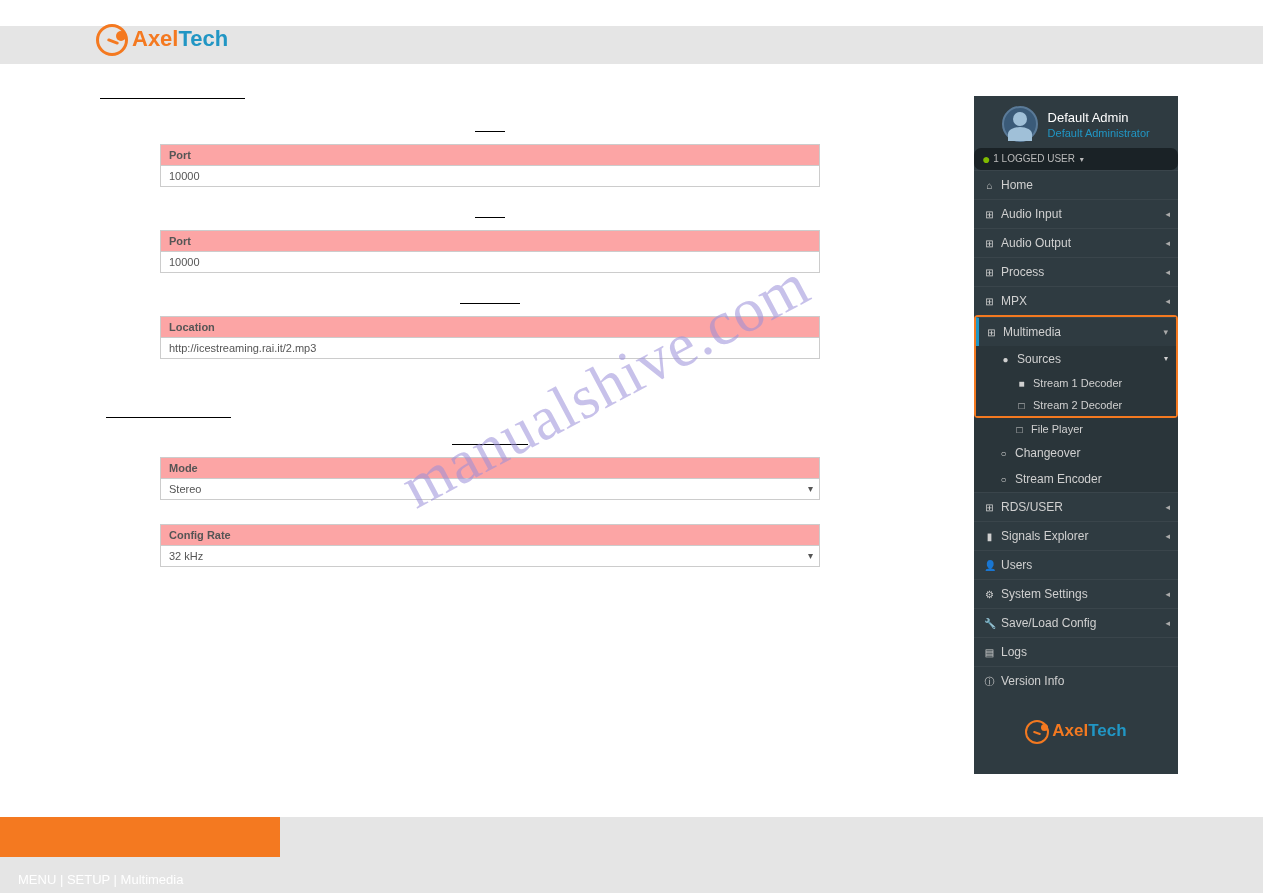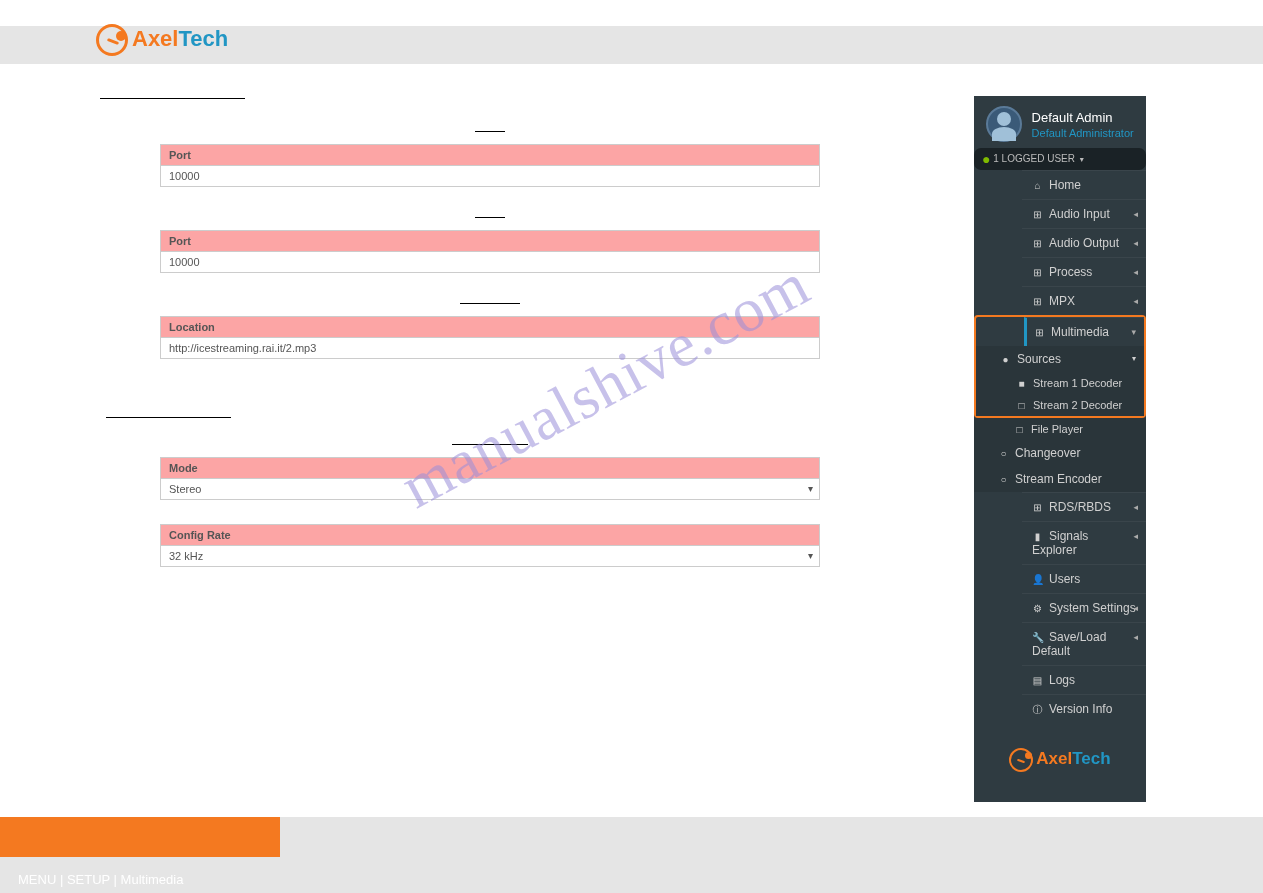--- a/index.html
+++ b/index.html
@@ -23,31 +23,31 @@
   .under2 { width:125px; margin-top:58px; margin-bottom:26px; margin-left:6px;}
   .under-wide { width:76px; margin:0 auto 12px auto; }
   
   .field-group { margin: 0 60px 30px 60px; }
   .field-label { background:#fca5a5; border:1px solid #ccc; border-bottom:none; padding:4px 8px; font-size:11px; color:#555; font-weight:bold; }
   .field-value { border:1px solid #ccc; padding:4px 8px; font-size:11px; color:#555; }
   .select-value { border:1px solid #ccc; padding:4px 8px; font-size:11px; color:#555; position:relative; }
   .select-value::after { content:'▾'; position:absolute; right:6px; top:4px; color:#555; font-size:10px;}
   
   
-  .sidebar { position: absolute; top: 96px; left: 974px; width: 172px; background:#2f3b41; color:#d0d0d0; font-size:12px; padding-bottom:20px; }
+  .sidebar { position: absolute; top: 96px; left: 974px; width: 204px; background:#2f3b41; color:#d0d0d0; font-size:12px; padding-bottom:20px; }
   .sb-head { text-align:center; padding:10px 0 6px 0; position:relative; }
   .avatar { width:36px; height:36px; border-radius:50%; background:#3a5a78; display:inline-block; border:2px solid #5a7a98; position:relative; vertical-align:middle; margin-right:6px;}
   .avatar::before { content:''; position:absolute; width:14px; height:14px; background:#a0c0d8; border-radius:50%; top:4px; left:9px;}
   .avatar::after { content:''; position:absolute; width:24px; height:14px; background:#a0c0d8; border-radius:50% 50% 0 0; bottom:-1px; left:4px;}
   .sb-name { color:#fff; font-size:13px; }
   .sb-role { color:#2196c4; font-size:11px; display:block; margin-top:2px;}
   .sb-status { background:#1a2226; padding:3px 8px; font-size:10px; color:#bbb;border-radius:7px; }
   .sb-status .dot { color:#7fba00; font-size:14px; vertical-align:middle;}
   .sb-status .tri { font-size:8px; margin-left:2px;}
-  .sb-item { padding:7px 10px; border-top:1px solid #3a454b; position:relative; cursor:pointer;margin-left:48px;}
+  .sb-item { padding:7px 10px; border-top:1px solid #3a454b; position:relative; cursor:pointer;}
   .sb-item .arr { position:absolute; right:8px; top:9px; font-size:9px; color:#aaa;}
   .sb-item.active { border-left:3px solid #2196c4; padding-left:7px;}
   .sb-sub { padding:6px 10px 6px 24px; background:#2a353a; cursor:pointer; position:relative;}
   .sb-sub2 { padding:5px 10px 5px 40px; background:#2a353a; cursor:pointer; font-size:11px;}
   .sb-sub .arr { position:absolute; right:8px; top:8px; font-size:8px;}
   .highlight-box { border:2px solid #f47920; border-radius:4px; }
   .sb-ico { display:inline-block; width:11px; margin-right:6px; text-align:center; font-size:10px;}
   .sb-logo { text-align:center; padding:24px 0 10px 0; font-size:17px; font-weight:bold;}
   .sb-logo .swirl2 { display:inline-block; width:24px; height:24px; border:2px solid #f47920; border-radius:50%; vertical-align:middle; margin-right:3px; position:relative;}
   .sb-logo .swirl2::after { content:''; position:absolute; width:7px; height:7px; background:#f47920; border-radius:50%; top:2px; right:-1px;}
@@ -128,25 +128,25 @@
   <div class="highlight-box">
     <div class="sb-item active"><span class="sb-ico">⊞</span><span>Multimedia</span><span class="arr">▾</span></div>
     <div class="sb-sub"><span class="sb-ico">●</span><span>Sources</span><span class="arr">▾</span></div>
     <div class="sb-sub2"><span class="sb-ico">■</span><span>Stream 1 Decoder</span></div>
     <div class="sb-sub2"><span class="sb-ico">□</span><span>Stream 2 Decoder</span></div>
   </div>
   <div class="sb-sub2"><span class="sb-ico">□</span><span>File Player</span></div>
   <div class="sb-sub"><span class="sb-ico">○</span><span>Changeover</span></div>
   <div class="sb-sub"><span class="sb-ico">○</span><span>Stream Encoder</span></div>
 
-  <div class="sb-item"><span class="sb-ico">⊞</span><span>RDS/RBDS</span><span class="arr">◂</span></div>
+  <div class="sb-item"><span class="sb-ico">⊞</span><span>RDS/USER</span><span class="arr">◂</span></div>
   <div class="sb-item"><span class="sb-ico">▮</span><span>Signals Explorer</span><span class="arr">◂</span></div>
   <div class="sb-item"><span class="sb-ico">👤</span><span>Users</span></div>
   <div class="sb-item"><span class="sb-ico">⚙</span><span>System Settings</span><span class="arr">◂</span></div>
-  <div class="sb-item"><span class="sb-ico">🔧</span><span>Save/Load Default</span><span class="arr">◂</span></div>
+  <div class="sb-item"><span class="sb-ico">🔧</span><span>Save/Load Config</span><span class="arr">◂</span></div>
   <div class="sb-item"><span class="sb-ico">▤</span><span>Logs</span></div>
   <div class="sb-item"><span class="sb-ico">ⓘ</span><span>Version Info</span></div>
 
   <div class="sb-logo">
     <span class="swirl2"></span><span class="axel">Axel</span><span class="tech">Tech</span>
   </div>
 </div>
 
 <div class="watermark">manualshive.com</div>
 

